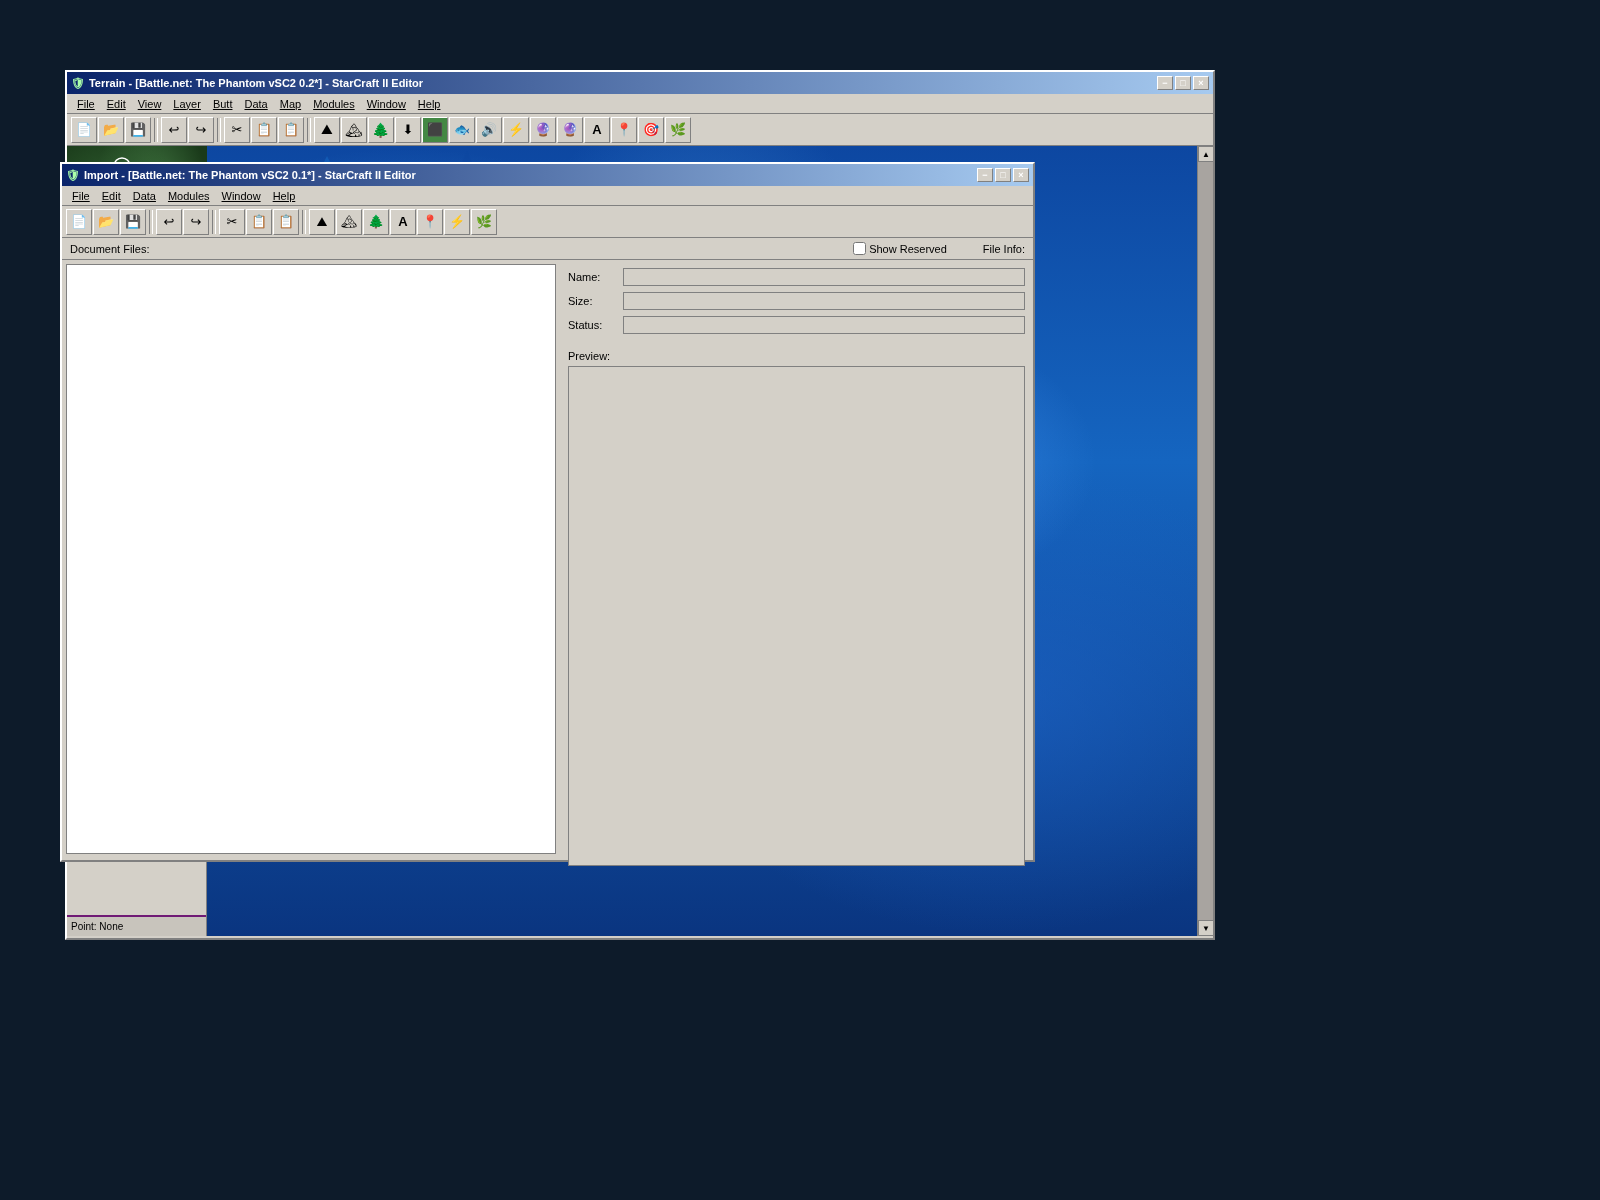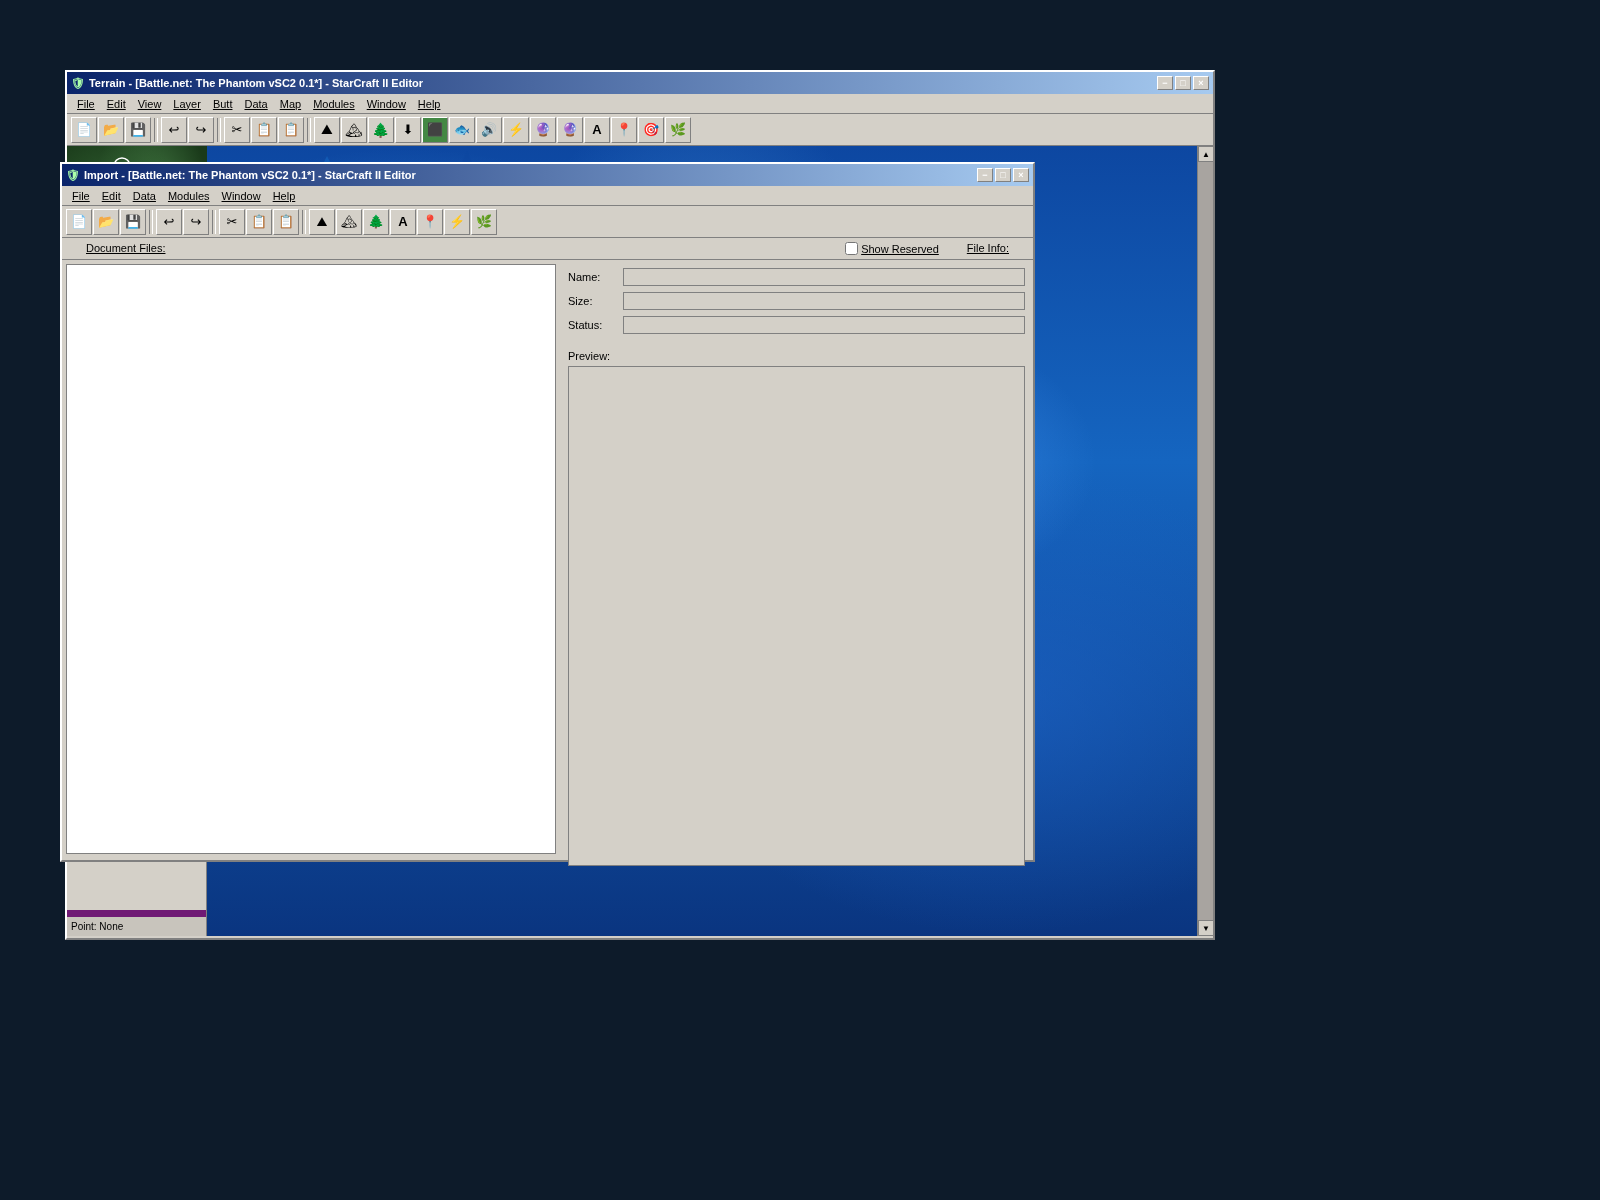--- a/index.html
+++ b/index.html
@@ -218,21 +218,21 @@
       display: flex;
       align-items: center;
       gap: 2px;
     }
 
     
     .point-info {
       padding: 4px;
       font-size: 10px;
       background: #c8c4bc;
-      border-top: 7px solid #701a75;
+      border-top: 2px solid #701a75;
     }
 
     
     .map-area {
       flex: 1;
       background: linear-gradient(135deg, #0a3060 0%, #1565c0 30%, #0d47a1 50%, #1a237e 70%, #0a1a4a 100%);
       position: relative;
       overflow: hidden;
     }
 
@@ -324,25 +324,24 @@
     }
 
     .import-body {
       display: flex;
       flex-direction: column;
       height: calc(100% - 76px);
     }
 
     .import-header {
       display: flex;
-      align-items: flex-start;
-      padding: 4px 24px;
+      align-items: center;
+      padding: 4px 8px;
       border-bottom: 1px solid #808080;
       font-size: 11px;
-      text-decoration: underline;
     }
 
     .import-header-left {
       flex: 1;
       display: flex;
       align-items: center;
       gap: 8px;
     }
 
     .checkbox-label {
@@ -449,21 +448,21 @@
 </head>
 <body>
 
 <div class="desktop"></div>
 
 <div class="main-window">
 
   <div class="main-titlebar">
     <div style="display:flex;align-items:center;gap:4px;">
       <span style="font-size:11px;color:#aaffaa;">🛡</span>
-      <span>Terrain - [Battle.net: The Phantom vSC2 0.1*] - StarCraft II Editor</span>
+      <span>Terrain - [Battle.net: The Phantom vSC2 0.2*] - StarCraft II Editor</span>
     </div>
     <div class="titlebar-buttons">
       <div class="titlebar-btn">−</div>
       <div class="titlebar-btn">□</div>
       <div class="titlebar-btn">×</div>
     </div>
   </div>
 
   <div class="menubar">
     <span class="menubar-item">File</span>
@@ -696,21 +695,21 @@
 
     <div class="import-header">
       <div class="import-header-left">
         <span>Document Files:</span>
       </div>
       <div class="checkbox-label">
         <input type="checkbox" style="">
         <span>Show Reserved</span>
       </div>
       <div style="width:20px;"></div>
-      <span style="margin-left:8px;">File Info:</span>
+      <span style="margin-left:16px;">File Info:</span>
     </div>
 
     <div class="import-panels">
 
       <div class="file-list-panel">
         
       </div>
 
       <div class="file-info-panel">
         <div class="file-info-row">

